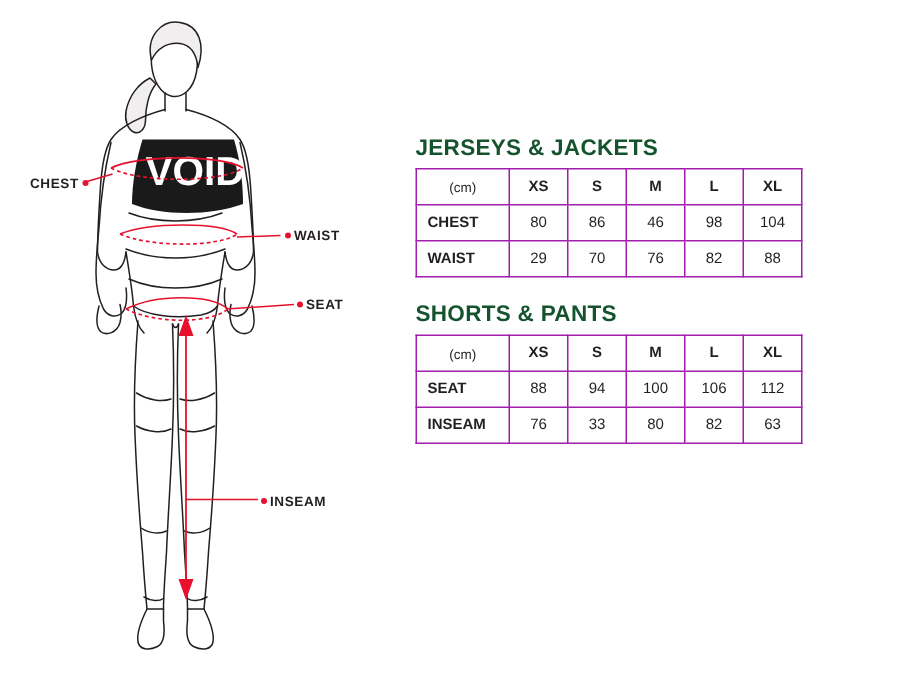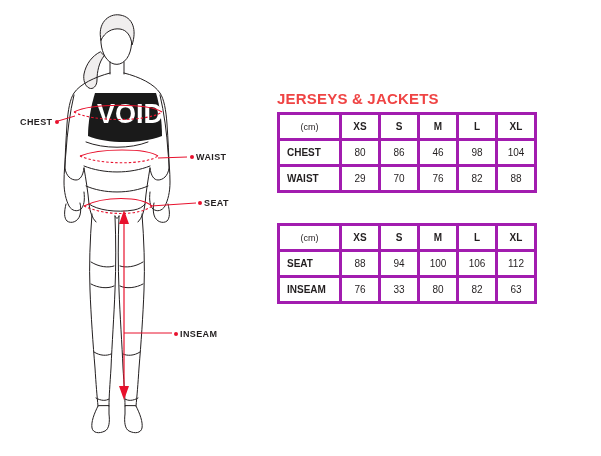--- a/index.html
+++ b/index.html
@@ -62,37 +62,37 @@
     position: absolute;
     left: 277px;
     top: 0;
     width: 310px;
     height: 456px;
   }
   .table-title {
     font-size: 15px;
     font-weight: bold;
     letter-spacing: 0.2px;
-    color: #ef4444;
+    color: #14532d;
     margin: 0;
   }
   .t1-title { position: absolute; left: 0; top: 90px; }
   .t2-title { position: absolute; left: 0; top: 201px; }
 
   table.size-table {
     position: absolute;
     border-collapse: collapse;
     width: 258px;
     table-layout: fixed;
   }
   .t1 { left: 0; top: 112px; }
   .t2 { left: 0; top: 223px; }
 
   table.size-table td, table.size-table th {
-    border: 3px solid #a21caf;
+    border: 1px solid #a21caf;
     height: 23px;
     text-align: center;
     vertical-align: middle;
     font-size: 10px;
     font-weight: normal;
     color: #231f20;
     padding: 0;
     margin-left: 45px;
   }
   table.size-table th {
@@ -257,20 +257,21 @@
           <th class="rowhead">WAIST</th>
           <td>29</td>
           <td>70</td>
           <td>76</td>
           <td>82</td>
           <td>88</td>
         </tr>
       </tbody>
     </table>
 
+    <h2 class="table-title t2-title">SHORTS &amp; PANTS</h2>
 
     <table class="size-table t2">
       <colgroup>
           <col class="c0">
           <col class="cx">
           <col class="cx">
           <col class="cx">
           <col class="cx">
           <col class="cx">
         </colgroup>

